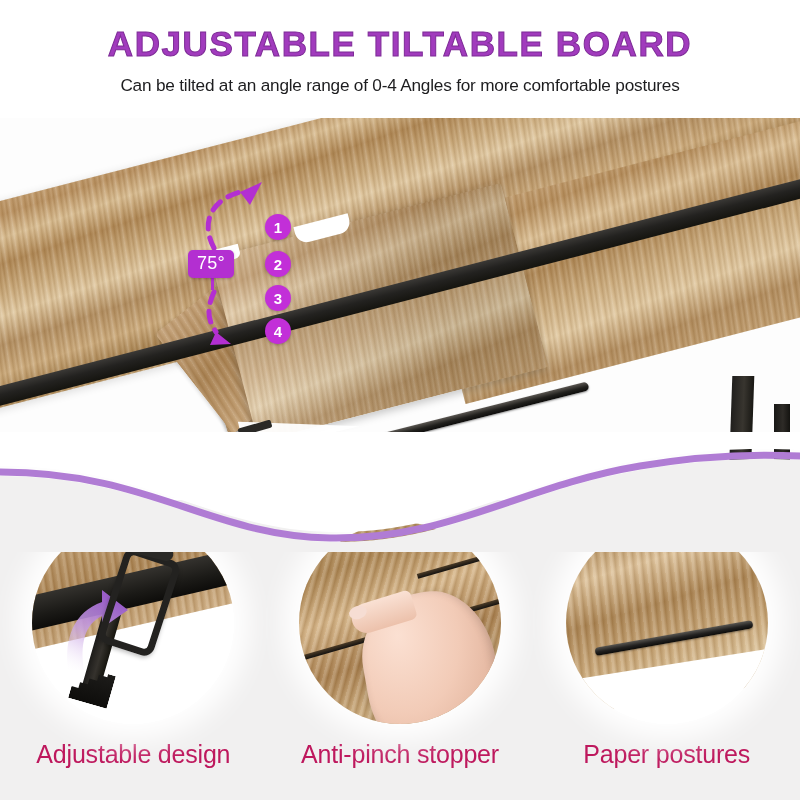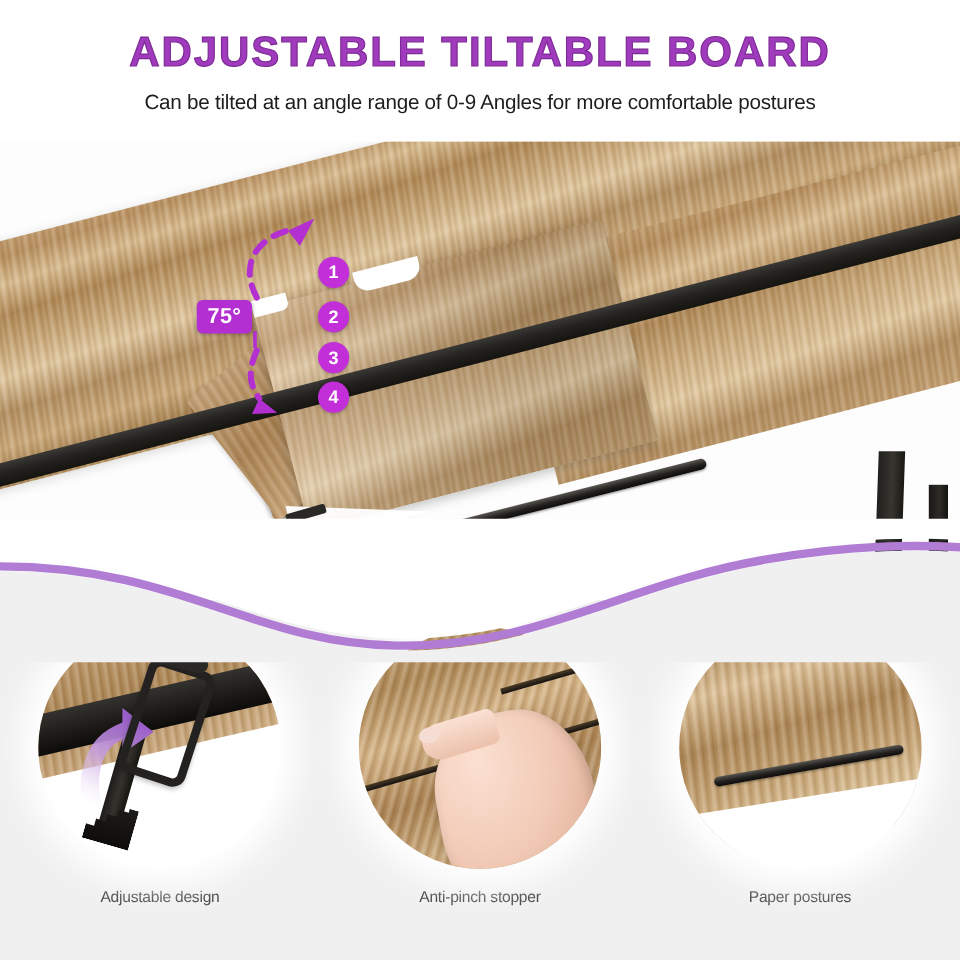--- a/index.html
+++ b/index.html
@@ -149,23 +149,23 @@
         rgba(120,85,45,.16) 4px, rgba(255,255,255,.11) 7px,
         rgba(90,62,32,.10) 9px, rgba(255,255,255,.17) 12px),
       linear-gradient(174deg,
         #c5a173 0%, #b38a57 12%, #dbbe92 24%, #ab8350 38%,
         #c9a878 52%, #e1c89f 66%, #b08a5a 80%, #c7a474 100%);
   }
 
   
   .annot{ position:absolute; left:0; top:0; width:800px; height:390px; z-index:12; pointer-events:none; }
   .badge-75{
-    position:absolute; left:164px; top:250px;
+    position:absolute; left:188px; top:250px;
     background:#b32fd1; color:#ffffff;
-    font-size:18px; font-weight:bold; letter-spacing:.3px;
+    font-size:18px; font-weight:normal; letter-spacing:.3px;
     padding:3px 9px 4px 9px; border-radius:5px;
     box-shadow:0 1px 3px rgba(0,0,0,.25);
     z-index:14;
   }
   .badge-stem{
     position:absolute; left:211px; top:276px; width:3px; height:14px;
     background:#b32fd1; z-index:13;
   }
   .num{
     position:absolute; width:26px; height:26px; border-radius:50%;
@@ -193,21 +193,21 @@
     display:flex; justify-content:space-around; align-items:flex-start;
   }
   .f-item{ width:250px; display:flex; flex-direction:column; align-items:center; }
   .f-circle{
     width:202px; height:202px; border-radius:50%;
     overflow:hidden; position:relative;
     background:#ffffff;
     box-shadow:0 0 26px 16px rgba(255,255,255,.95);
   }
   .f-caption{
-    margin-top:16px; font-size:13px; color:#404040; letter-spacing:-.2px;
+    margin-top:16px; font-size:25px; color:#be185d; letter-spacing:-.2px;
     white-space:nowrap;
   }
 
   
   .c1-wood{
     position:absolute; left:-20px; top:-24px; width:300px; height:120px;
     transform:rotate(-13deg);
     background:
       repeating-linear-gradient(95deg, rgba(255,255,255,.18) 0 2px, rgba(115,80,42,.16) 4px, rgba(255,255,255,.12) 8px),
       linear-gradient(175deg,#c5a173,#a8804d 50%,#d2b185);
@@ -307,21 +307,21 @@
     transform:rotate(-9deg); background:#ffffff; z-index:3;
   }
 </style>
 </head>
 <body>
 
 <div class="page">
 
   <div class="header">
     <div class="title">ADJUSTABLE TILTABLE BOARD</div>
-    <div class="subtitle">Can be tilted at an angle range of 0-9 Angles for more comfortable postures</div>
+    <div class="subtitle">Can be tilted at an angle range of 0-4 Angles for more comfortable postures</div>
   </div>
 
   <div class="scene">
 
     <div class="desk-top"></div>
 
     <div class="ghost g4"></div>
     <div class="ghost g3"></div>
     <div class="ghost g2"></div>
 

